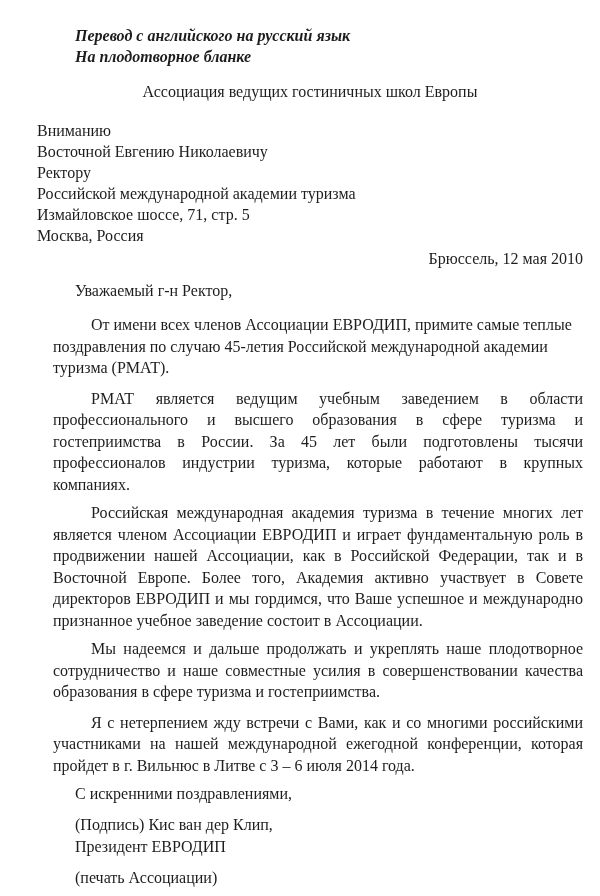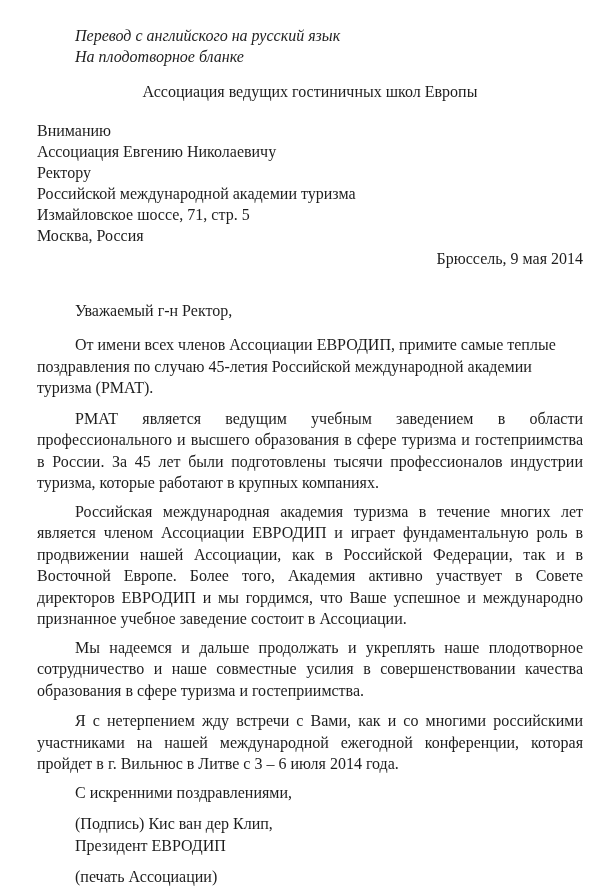--- a/index.html
+++ b/index.html
@@ -17,43 +17,44 @@
     color: #1d1d1d;
     font-family: "Liberation Serif", "DejaVu Serif", serif;
     font-size: 16px;
     line-height: 21.5px;
     padding: 25px 17px 0 37px;
   }
   .note {
     margin-left: 38px;
     font-style: italic;
     line-height: 21px;
+    font-weight: bold;
   }
   .title {
     margin-top: 14px;
     text-align: center;
     line-height: 22px;
   }
   .address {
     margin-top: 17px;
     text-align: left;
     line-height: 21px;
   }
   .dateline {
     margin-top: 2px;
     text-align: right;
     line-height: 22px;
   }
   .salutation {
-    margin-top: 30px;
+    margin-top: 10px;
     text-indent: 38px;
     line-height: 22px;
   }
   p.para {
-    margin: 9px 0 0 0;
+    margin: 9px 0 0 16px;
     text-indent: 38px;
     text-align: justify;
   }
   p.para.first { margin-top: 12px; }
   p.para.ragged { text-align: left; }
   p.para.tight { margin-top: 7px; }
   .closing {
     margin-top: 7px;
     margin-left: 38px;
     line-height: 22px;
@@ -76,28 +77,28 @@
 
   <div class="note">
     <div>Перевод с английского на русский язык</div>
     <div>На плодотворное бланке</div>
   </div>
 
   <div class="title">Ассоциация ведущих гостиничных школ Европы</div>
 
   <div class="address">
     <div>Вниманию</div>
-    <div>Ассоциация Евгению Николаевичу</div>
+    <div>Восточной Евгению Николаевичу</div>
     <div>Ректору</div>
     <div>Российской международной академии туризма</div>
     <div>Измайловское шоссе, 71, стр. 5</div>
     <div>Москва, Россия</div>
   </div>
 
-  <div class="dateline">Брюссель, 9 мая 2014</div>
+  <div class="dateline">Брюссель, 12 мая 2010</div>
 
   <div class="salutation">Уважаемый г-н Ректор,</div>
 
   <p class="para first ragged">От имени всех членов Ассоциации ЕВРОДИП, примите самые теплые поздравления по случаю 45-летия Российской международной академии туризма (РМАТ).</p>
 
   <p class="para">РМАТ является ведущим учебным заведением в области профессионального и высшего образования в сфере туризма и гостеприимства в России. За 45 лет были подготовлены тысячи профессионалов индустрии туризма, которые работают в крупных компаниях.</p>
 
   <p class="para tight">Российская международная академия туризма в течение многих лет является членом Ассоциации ЕВРОДИП и играет фундаментальную роль в продвижении нашей Ассоциации, как в Российской Федерации, так и в Восточной Европе. Более того, Академия активно участвует в Совете директоров ЕВРОДИП и мы гордимся, что Ваше успешное и международно признанное учебное заведение состоит в Ассоциации.</p>
 
   <p class="para tight">Мы надеемся и дальше продолжать и укреплять наше плодотворное сотрудничество и наше совместные усилия в совершенствовании качества образования в сфере туризма и гостеприимства.</p>

